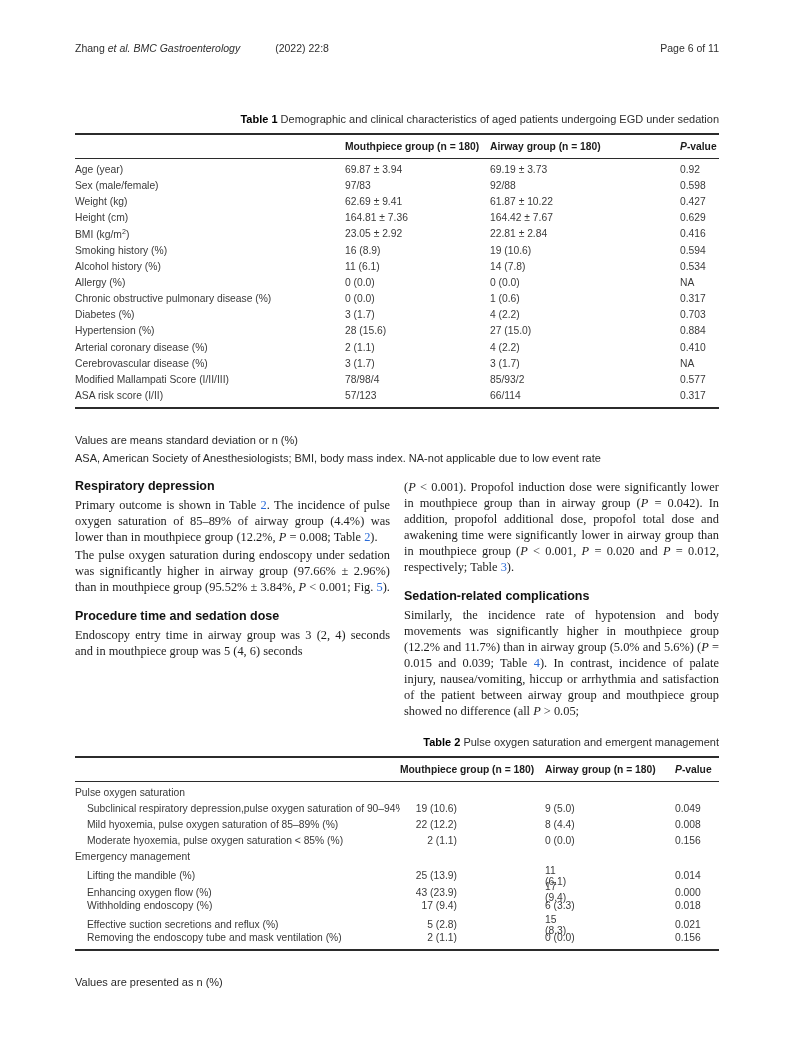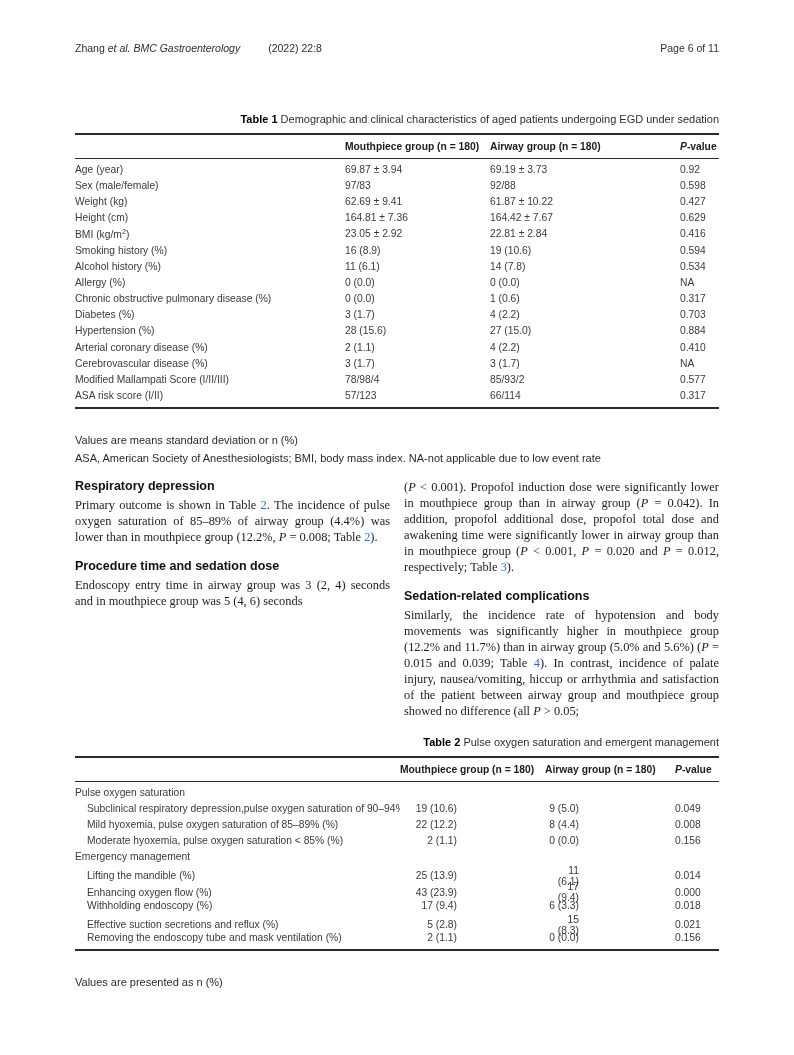--- a/index.html
+++ b/index.html
@@ -17,42 +17,42 @@
     color:var(--ink);
     overflow:hidden;
   }
   
   .pagehead{
     position:absolute;top:42px;left:75px;width:644px;
     display:flex;justify-content:space-between;
     font-size:10.5px;color:#2e2e2e;
   }
   .pagehead .it{font-style:italic;}
-  .pagehead .vol{margin-left:28px;}
+  .pagehead .vol{margin-left:35px;}
   
   .table-block{position:absolute;left:75px;width:644px;}
   .t1{top:113px;}
   .t2{top:736px;}
   .tcap{font-size:11px;color:#2e2e2e;margin-bottom:8px;text-align:right;}
   .tlabel{font-weight:bold;color:#000;}
   .tgrid{display:grid;align-items:center;}
   .grid1{grid-template-columns:270px 145px 190px 39px;}
   .grid2{grid-template-columns:325px 145px 130px 44px;}
   .thead{
     border-top:2px solid var(--rule);
     border-bottom:1px solid var(--rule);
     font-weight:bold;font-size:10.3px;color:#1c1c1c;
     height:23px;
   }
   .tbody{border-bottom:2px solid var(--rule);padding:2px 0 3px 0;}
   .trow{height:16.2px;font-size:10.3px;color:var(--table-ink);}
   .trow .lbl{white-space:nowrap;overflow:hidden;}
   .trow .indent{padding-left:12px;}
   .grid2 .vm{text-align:right;padding-right:88px;}
-  .grid2 .va{text-align:right;padding-right:96px;}
+  .grid2 .va{padding-right:96px;}
   .tfoot{margin-top:25px;font-size:11px;color:#2a2a2a;}
   .tfoot div{margin-bottom:6px;}
   .seg-i{font-style:italic;}
   .seg-sup{vertical-align:super;font-size:0.7em;}
   .seg-link{color:var(--link);}
   
   .cols{
     position:absolute;top:457px;left:75px;width:644px;
     display:flex;gap:14px;margin-top:22px;
   }
@@ -187,20 +187,21 @@
     <div class="tfoot">
       <div>Values are means standard deviation or n (%)</div>
       <div>ASA, American Society of Anesthesiologists; BMI, body mass index. NA-not applicable due to low event rate</div>
     </div>
   </section>
 
   <section class="cols">
     <div class="col">
       <h3>Respiratory depression</h3>
       <p><span>Primary outcome is shown in Table </span><span class="seg-link">2</span><span>. The incidence of pulse oxygen saturation of 85–89% of airway group (4.4%) was lower than in mouthpiece group (12.2%, </span><span class="seg-i">P</span><span> = 0.008; Table </span><span class="seg-link">2</span><span>).</span></p>
+      <p><span>The pulse oxygen saturation during endoscopy under sedation was significantly higher in airway group (97.66% ± 2.96%) than in mouthpiece group (95.52% ± 3.84%, </span><span class="seg-i">P</span><span> &lt; 0.001; Fig. </span><span class="seg-link">5</span><span>).</span></p>
       <h3>Procedure time and sedation dose</h3>
       <p><span>Endoscopy entry time in airway group was 3 (2, 4) seconds and in mouthpiece group was 5 (4, 6) seconds</span></p>
     </div>
     <div class="col">
       <p><span>(</span><span class="seg-i">P</span><span> &lt; 0.001). Propofol induction dose were significantly lower in mouthpiece group than in airway group (</span><span class="seg-i">P</span><span> = 0.042). In addition, propofol additional dose, propofol total dose and awakening time were significantly lower in airway group than in mouthpiece group (</span><span class="seg-i">P</span><span> &lt; 0.001, </span><span class="seg-i">P</span><span> = 0.020 and </span><span class="seg-i">P</span><span> = 0.012, respectively; Table </span><span class="seg-link">3</span><span>).</span></p>
       <h3>Sedation-related complications</h3>
       <p><span>Similarly, the incidence rate of hypotension and body movements was significantly higher in mouthpiece group (12.2% and 11.7%) than in airway group (5.0% and 5.6%) (</span><span class="seg-i">P</span><span> = 0.015 and 0.039; Table </span><span class="seg-link">4</span><span>). In contrast, incidence of palate injury, nausea/vomiting, hiccup or arrhythmia and satisfaction of the patient between airway group and mouthpiece group showed no difference (all </span><span class="seg-i">P</span><span> &gt; 0.05;</span></p>
     </div>
   </section>
 

